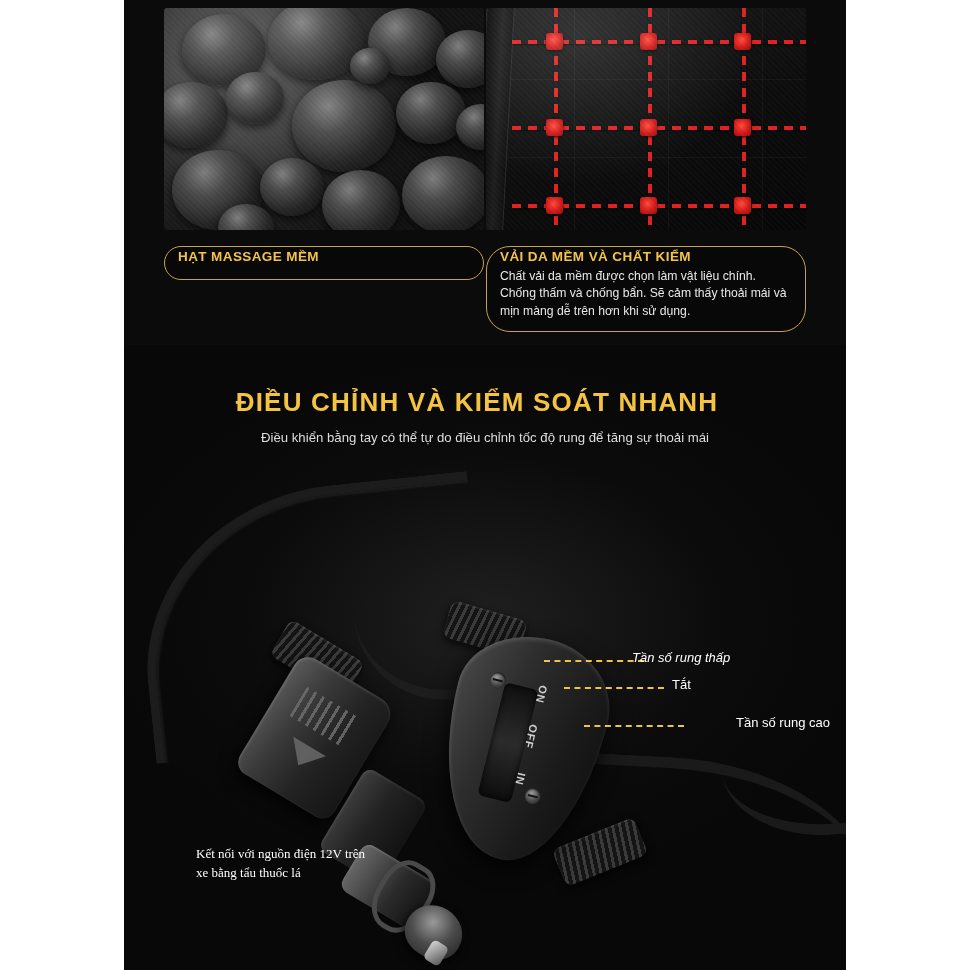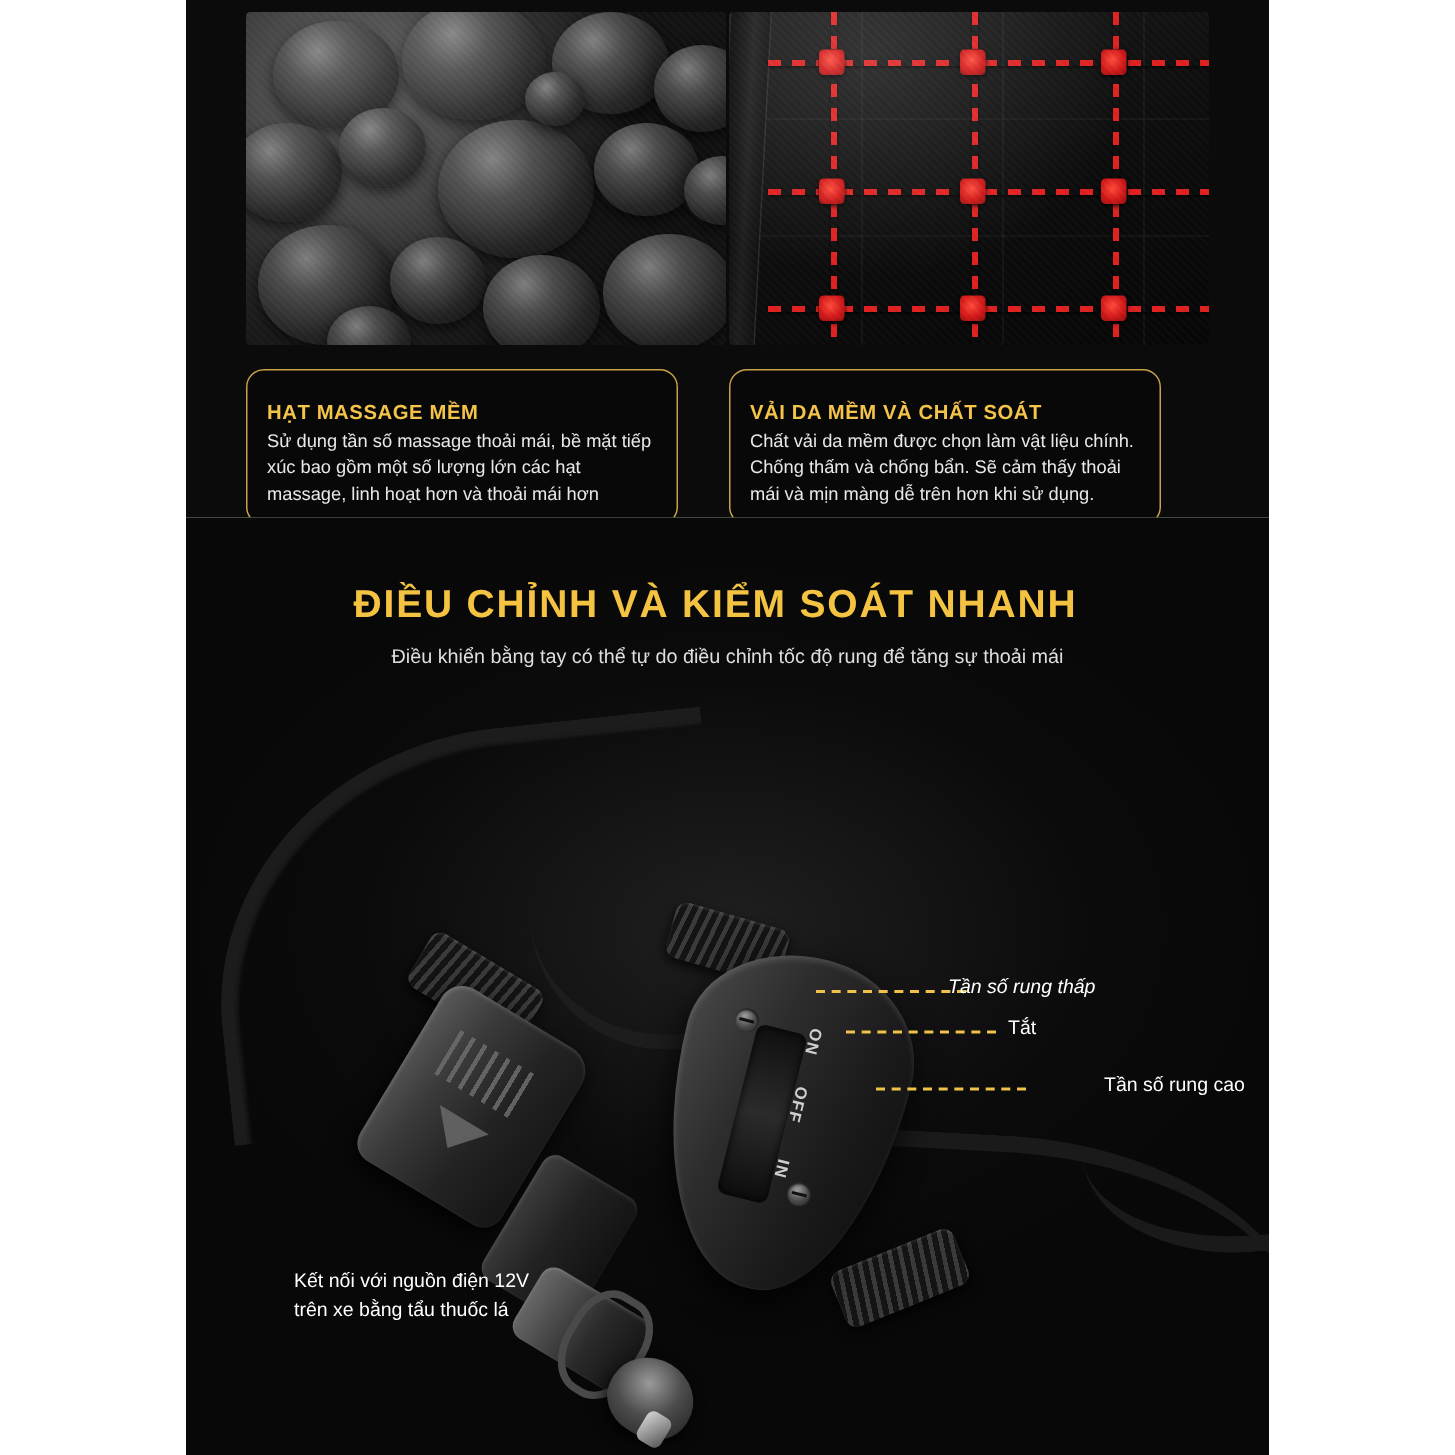--- a/index.html
+++ b/index.html
@@ -117,25 +117,25 @@
     position: absolute;
     left: -4px; top: -4px; bottom: -4px;
     width: 26px;
     background: linear-gradient(to right, #070707 0%, #1e1e1e 60%, #101010 100%);
     border-right: 1px solid #2a2a2a;
     transform: skewX(-3deg);
   }
 
   .caption-box {
     margin-top: 16px;
-    width: 288px;
+    width: 320px;
     box-sizing: border-box;
     border: 1px solid #c8a24a;
-    border-radius: 12px;
-    padding: 20px 13px 11px 13px;
+    border-radius: 24px;
+    padding: 2px 13px 11px 13px;
     background: rgba(0,0,0,0.2);
   }
   .caption-title {
     color: #f4c44a;
     font-size: 13.5px;
     font-weight: bold;
     letter-spacing: 0.4px;
     margin-bottom: 4px;
   }
   .caption-body {
@@ -379,20 +379,21 @@
     position: absolute;
     color: #ffffff;
     font-size: 13px;
     white-space: nowrap;
   }
   .bottom-note {
     position: absolute;
     color: #ffffff;
     font-size: 13px;
     line-height: 1.45;
+    font-family: Liberation Serif, serif;
   }
 </style>
 </head>
 <body>
 
 <div class="page">
 
   <div class="top-section">
     <div class="top-inner">
 
@@ -411,21 +412,20 @@
           <div class="bead" style="left:96px;  top:150px; width:64px;  height:58px;"></div>
           <div class="bead" style="left:158px; top:162px; width:78px;  height:70px;"></div>
           <div class="bead" style="left:238px; top:148px; width:88px;  height:78px;"></div>
           <div class="bead" style="left:54px;  top:196px; width:56px;  height:48px;"></div>
           <div class="bead" style="left:186px; top:40px;  width:40px;  height:36px;"></div>
           <div class="sheen"></div>
           <div class="noise-overlay"></div>
         </div>
         <div class="caption-box">
           <div class="caption-title">HẠT MASSAGE MỀM</div>
-          <div class="caption-body">Sử dụng tần số massage thoải mái, bề mặt tiếp xúc bao gồm một số lượng lớn các hạt massage, linh hoạt hơn và thoải mái hơn</div>
         </div>
       </div>
 
       <div class="feature-col">
         <div class="photo photo-stitch">
           <div class="quilt"></div>
           <div class="edge-left"></div>
 
           <div class="stitch-h" style="left:26px;  top:32px;  width:300px;"></div>
           <div class="stitch-h" style="left:26px;  top:118px; width:300px;"></div>
@@ -442,21 +442,21 @@
           <div class="knot" style="left:154px; top:111px;"></div>
           <div class="knot" style="left:248px; top:111px;"></div>
           <div class="knot" style="left:60px;  top:189px;"></div>
           <div class="knot" style="left:154px; top:189px;"></div>
           <div class="knot" style="left:248px; top:189px;"></div>
 
           <div class="sheen"></div>
           <div class="noise-overlay"></div>
         </div>
         <div class="caption-box">
-          <div class="caption-title">VẢI DA MỀM VÀ CHẤT SOÁT</div>
+          <div class="caption-title">VẢI DA MỀM VÀ CHẤT KIỂM</div>
           <div class="caption-body">Chất vải da mềm được chọn làm vật liệu chính. Chống thấm và chống bẩn. Sẽ cảm thấy thoải mái và mịn màng dễ trên hơn khi sử dụng.</div>
         </div>
       </div>
 
     </div>
   </div>
 
   <div class="bottom-section">
     <div class="bottom-glow"></div>
 

